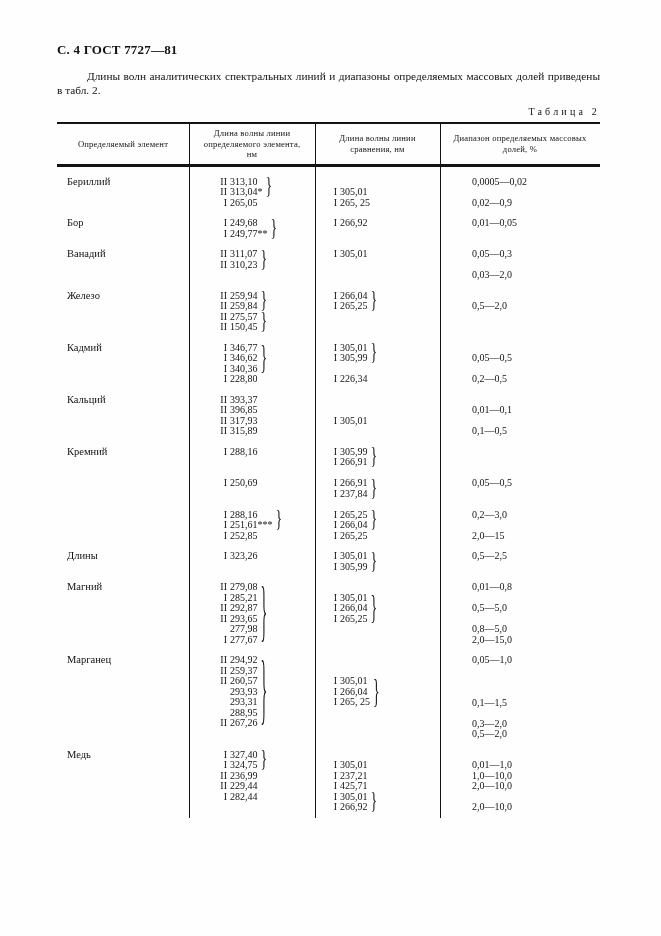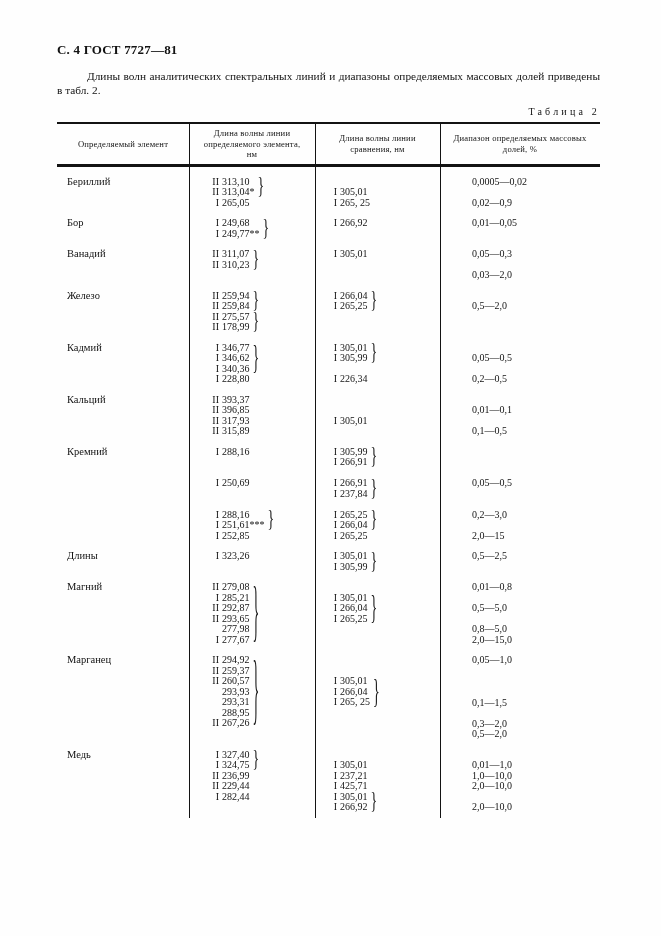--- a/index.html
+++ b/index.html
@@ -41,21 +41,21 @@
     text-align:center; font-size:8.6px; line-height:10.5px;
     padding:4px 9px; letter-spacing:0.2px;
   }
 
   .trow { display:grid; grid-template-columns:132px 126px 125px 160px; }
   .cell { box-sizing:border-box; padding-bottom:10px;font-family:Liberation Serif, serif; }
   .trow:first-child .cell { padding-top:10px; }
   .trow:last-child .cell { padding-bottom:5px; }
 
   .c1 { padding-left:10px; font-size:10.5px; line-height:10.5px; }
-  .c2 { padding-left:16px; }
+  .c2 { padding-left:24px; }
   .c3 { padding-left:8px; }
   .c4 { padding-left:32px; }
 
   .line { font-size:10px; line-height:10.5px; white-space:nowrap; }
   .pfx { display:inline-block; width:14px; text-align:right; margin-right:3px; }
   .bl { display:flex; align-items:center; }
   .brace {
     display:inline-block; font-size:14px; line-height:14px;
     margin-left:3px; transform-origin:0 50%; color:#1c1c1c;
   }
@@ -211,21 +211,21 @@
                   <div class="line"><span class="pfx">II</span><span class="val">259,94</span></div>
                   <div class="line"><span class="pfx">II</span><span class="val">259,84</span></div>
                 </div>
                 <span class="brace" style="transform: scaleY(1.61538);">}</span>
               </div>
             </div>
             <div class="block">
               <div class="bl">
                 <div class="lines">
                   <div class="line"><span class="pfx">II</span><span class="val">275,57</span></div>
-                  <div class="line"><span class="pfx">II</span><span class="val">178,99</span></div>
+                  <div class="line"><span class="pfx">II</span><span class="val">150,45</span></div>
                 </div>
                 <span class="brace" style="transform: scaleY(1.61538);">}</span>
               </div>
             </div>
           </div>
           <div class="cell c3">
             <div class="block">
               <div class="bl">
                 <div class="lines">
                   <div class="line"><span class="pfx">I</span><span class="val">266,04</span></div>

